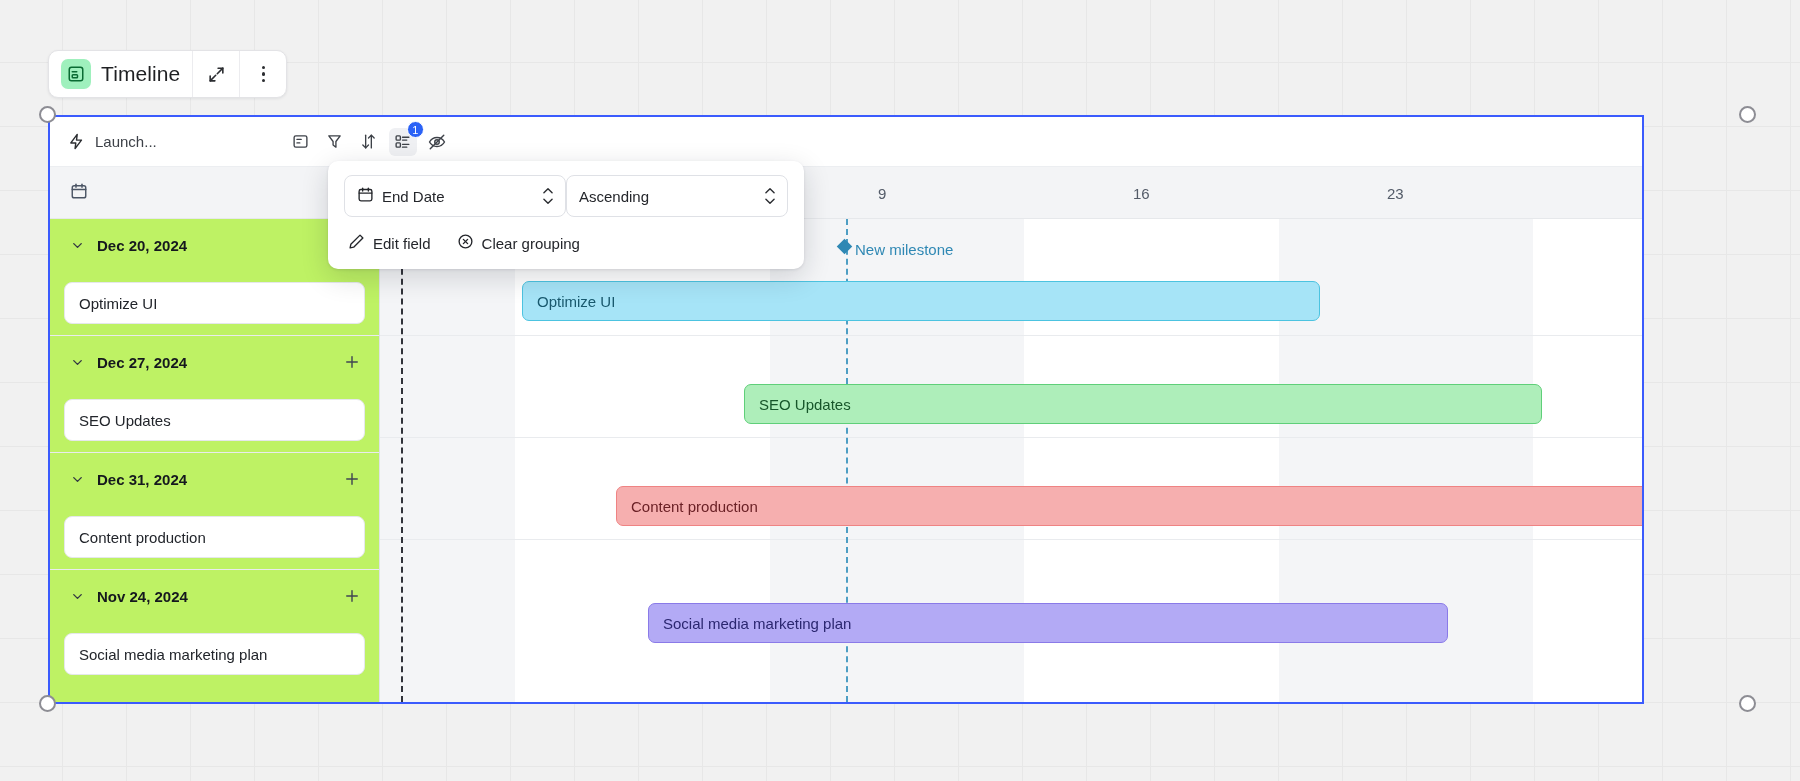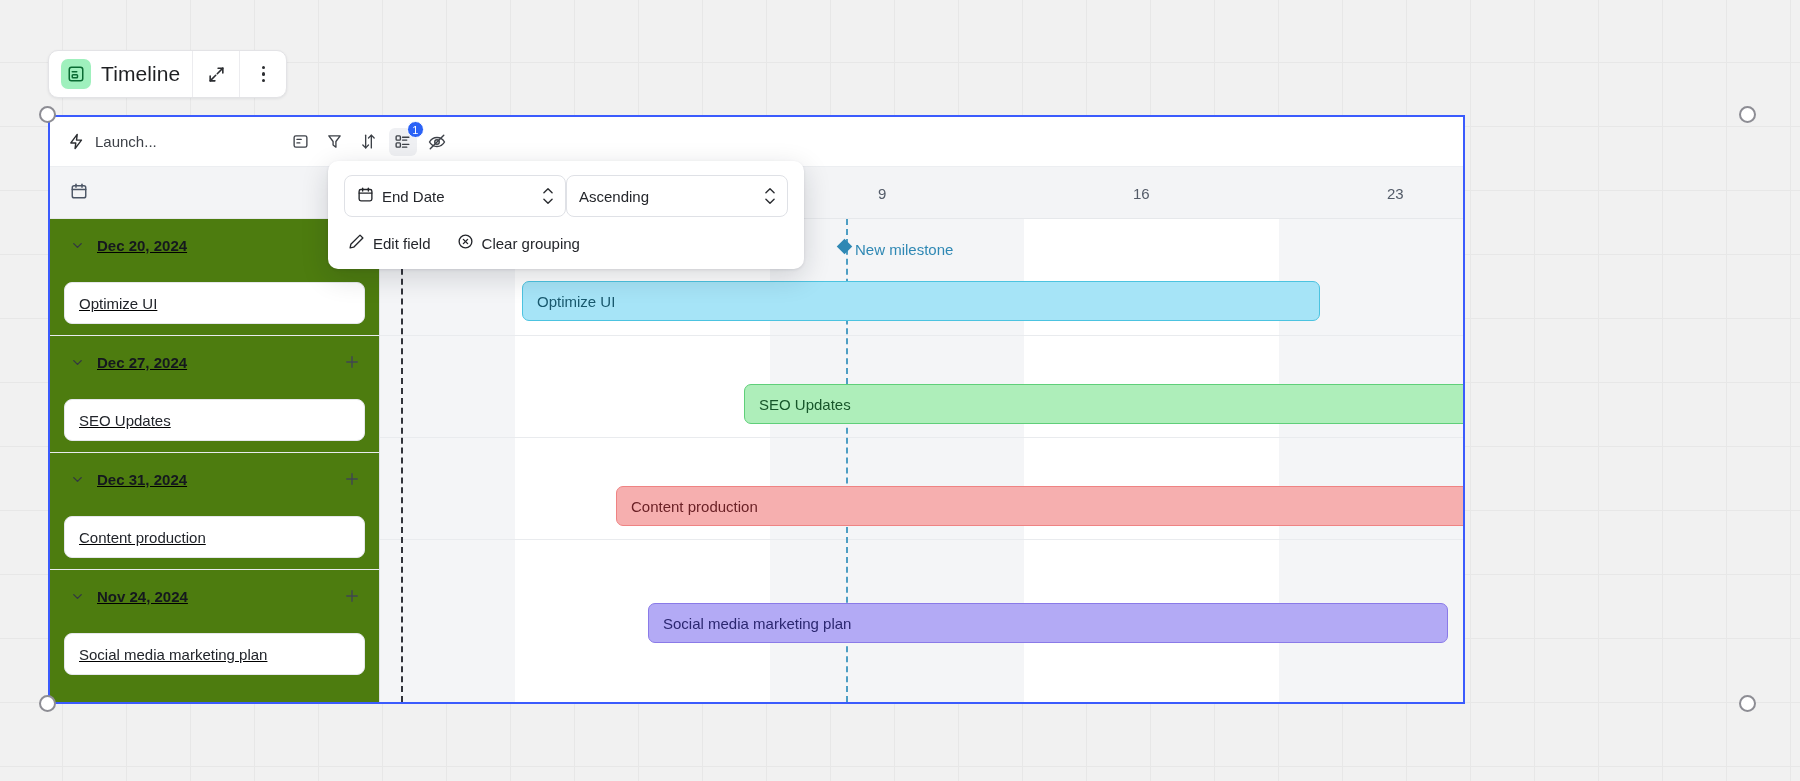--- a/index.html
+++ b/index.html
@@ -52,21 +52,21 @@
     display: flex; align-items: center; justify-content: center;
     width: 22px; height: 22px;
   }
   .kebab { display:flex; flex-direction:column; gap:3px; align-items:center; }
   .kebab i { width:3.5px; height:3.5px; background:#2b2d31; border-radius:50%; display:block; }
 
   
   .sel-frame {
     position: absolute;
     left: 48px; top: 115px;
-    width: 1417px; height: 589px;
+    width: 1596px; height: 589px;
     border: 2px solid #3b5bfd;
     background: #ffffff;
     z-index: 10;
   }
   .handle {
     position: absolute;
     width: 17px; height: 17px;
     border-radius: 50%;
     background: #ffffff;
     border: 2.5px solid #8d8d94;
@@ -151,23 +151,22 @@
   }
 
   
   .widget-body {
     position: absolute; top: 50px; left: 0; right: 0; bottom: 0;
     display: flex;
   }
   .left-pane {
     width: 330px; flex: 0 0 330px;
     border-right: 1px solid #dfe1e6;
-    background: #4d7c0f;
+    background: #bef264;
     position: relative;
-    text-decoration: underline;
   }
   .left-head {
     height: 52px;
     background: #f3f4f6;
     border-bottom: 1px solid #e6e8eb;
     display: flex; align-items: center;
     padding-left: 20px;
     color: #4b5565;
   }
   .group-head {

